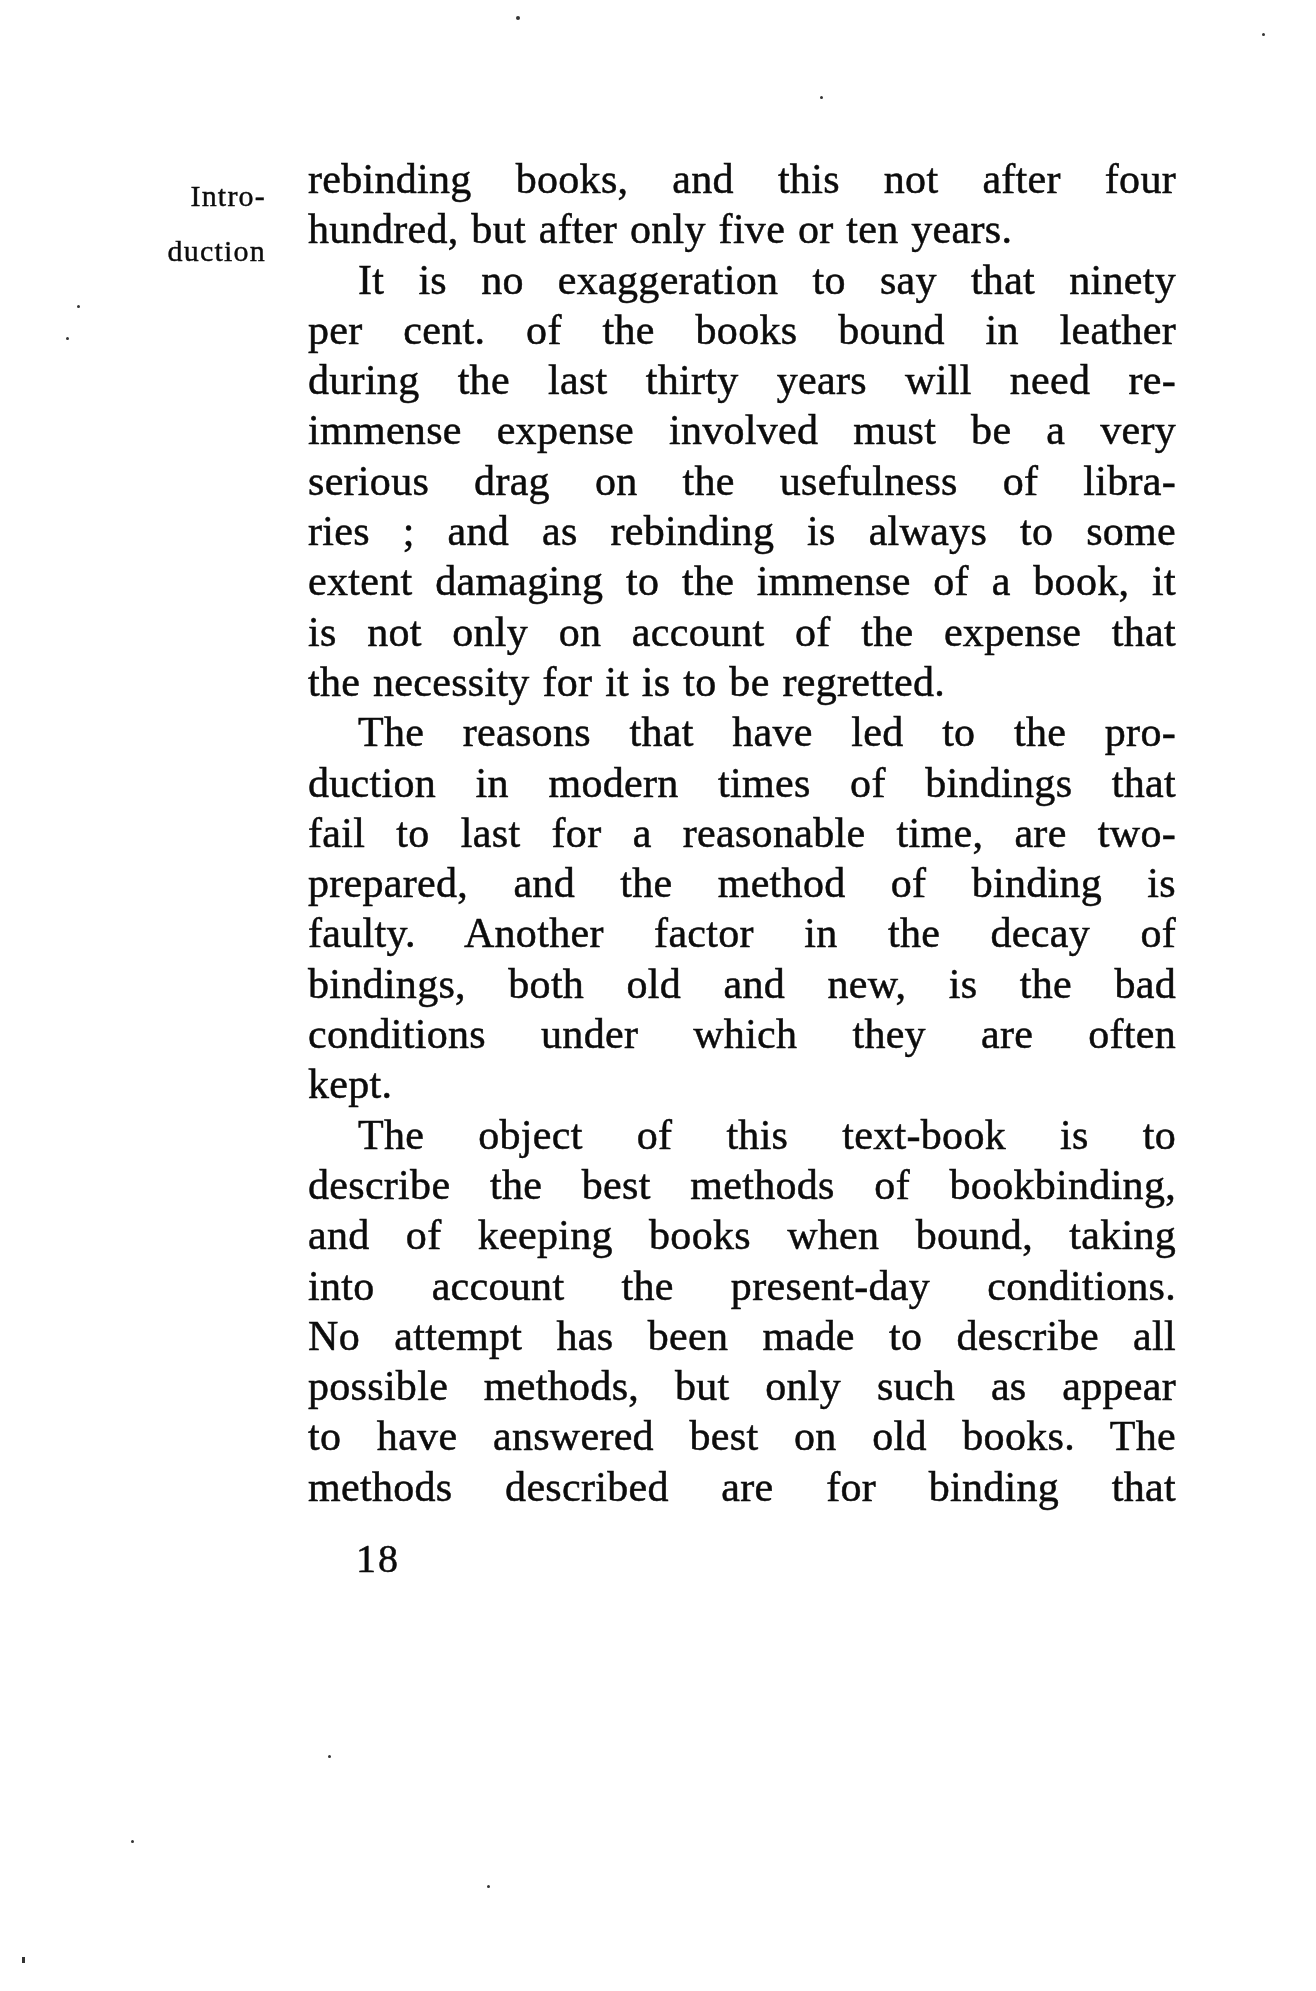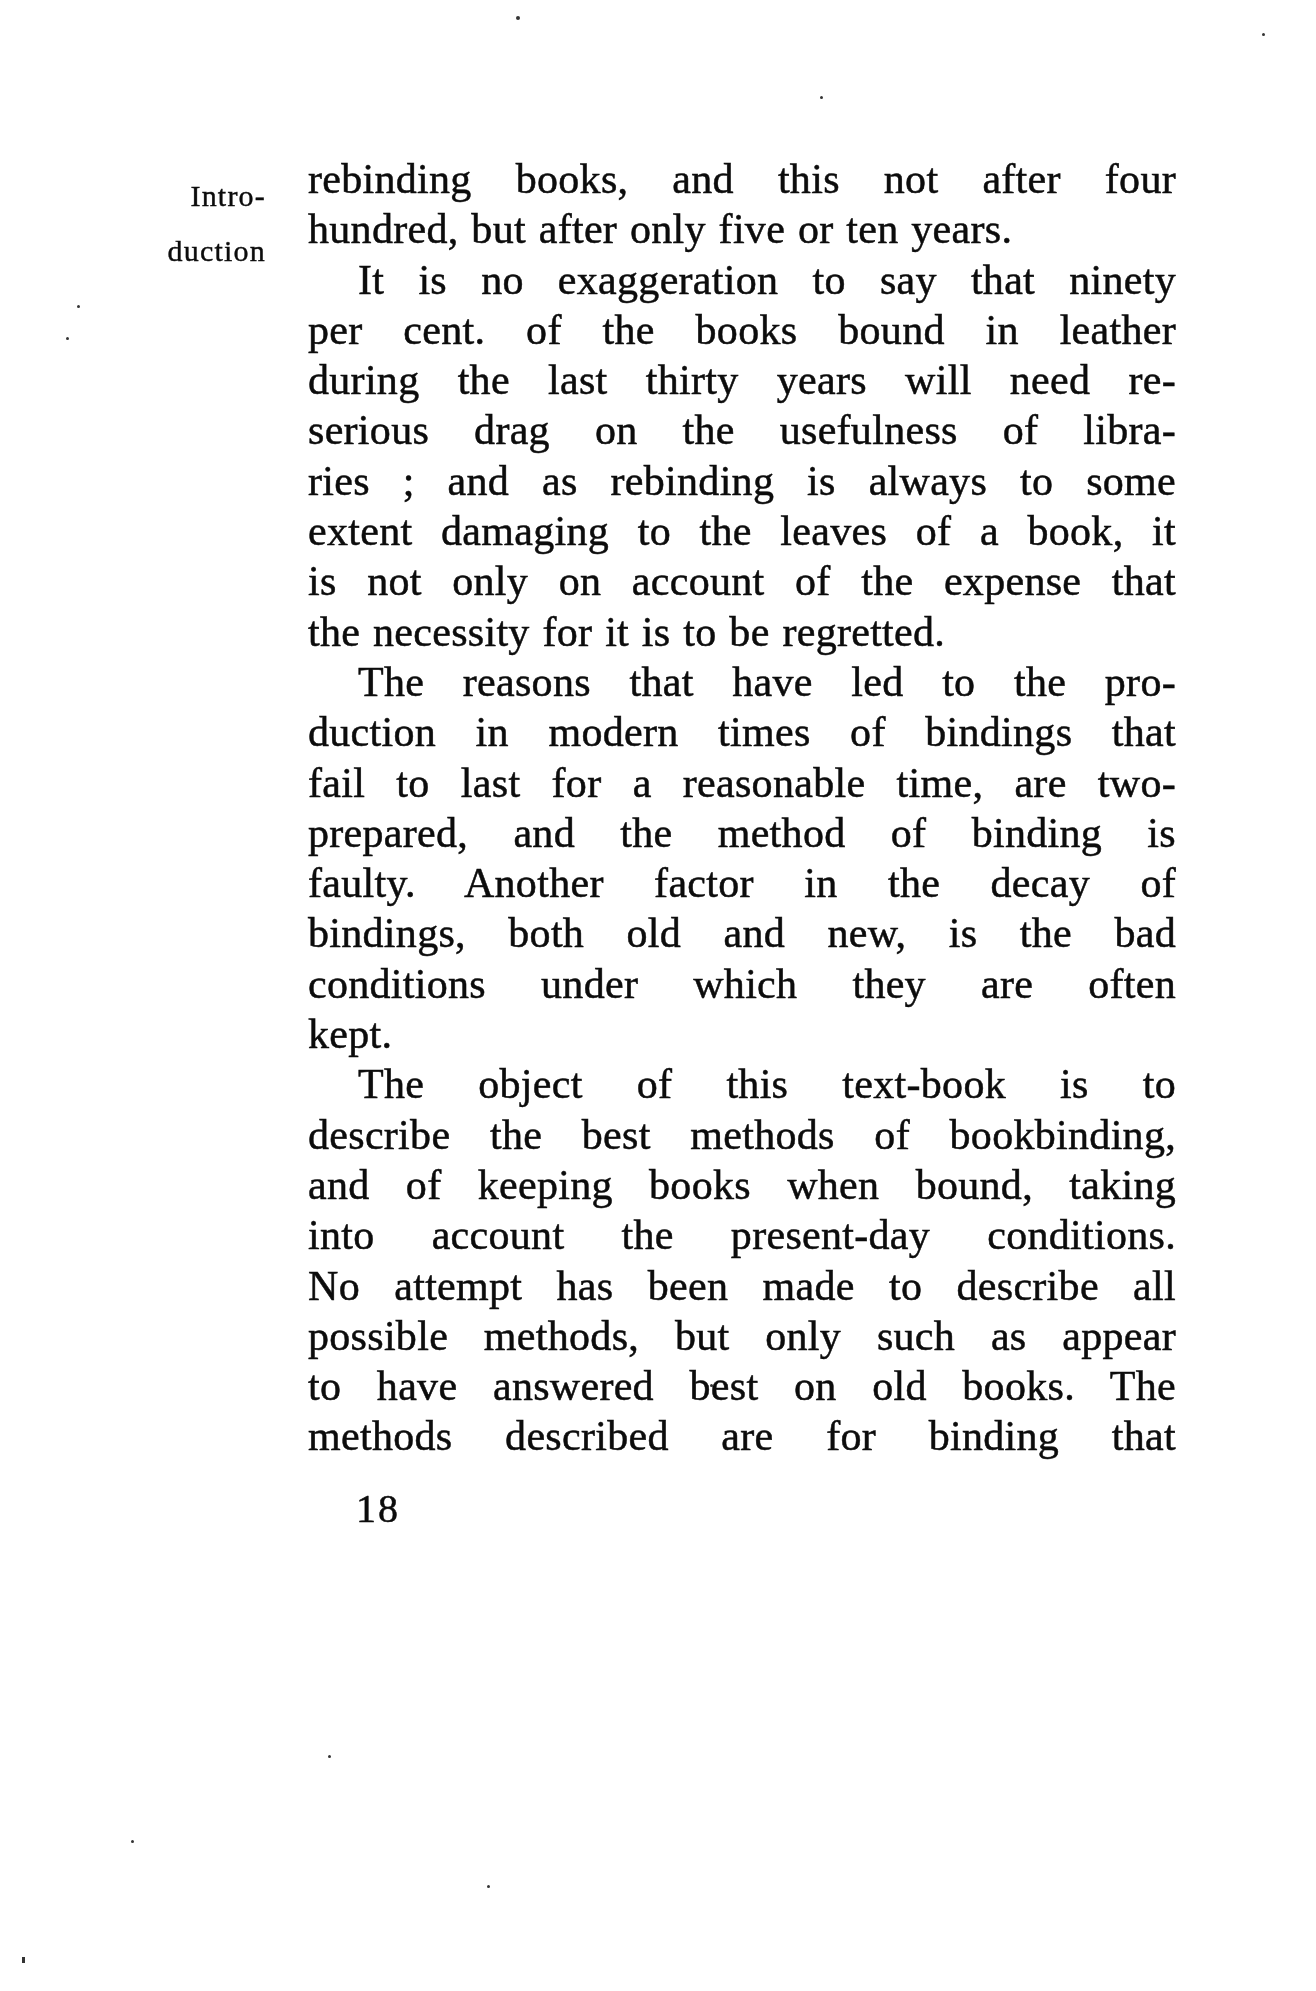--- a/index.html
+++ b/index.html
@@ -79,23 +79,24 @@
     <div>duction</div>
   </aside>
 
   <main class="body-text" id="body-text">
 
   <div class="line">rebinding books, and this not after four</div>
       <div class="line last">hundred, but after only five or ten years.</div>
       <div class="line indent">It is no exaggeration to say that ninety</div>
       <div class="line">per cent. of the books bound in leather</div>
       <div class="line">during the last thirty years will need re-</div>
+      <div class="line">immense expense involved must be a very</div>
       <div class="line">serious drag on the usefulness of libra-</div>
       <div class="line">ries ; and as rebinding is always to some</div>
-      <div class="line">extent damaging to the leaves of a book, it</div>
+      <div class="line">extent damaging to the immense of a book, it</div>
       <div class="line">is not only on account of the expense that</div>
       <div class="line last">the necessity for it is to be regretted.</div>
       <div class="line indent">The reasons that have led to the pro-</div>
       <div class="line">duction in modern times of bindings that</div>
       <div class="line">fail to last for a reasonable time, are two-</div>
       <div class="line">prepared, and the method of binding is</div>
       <div class="line">faulty. Another factor in the decay of</div>
       <div class="line">bindings, both old and new, is the bad</div>
       <div class="line">conditions under which they are often</div>
       <div class="line last">kept.</div>

